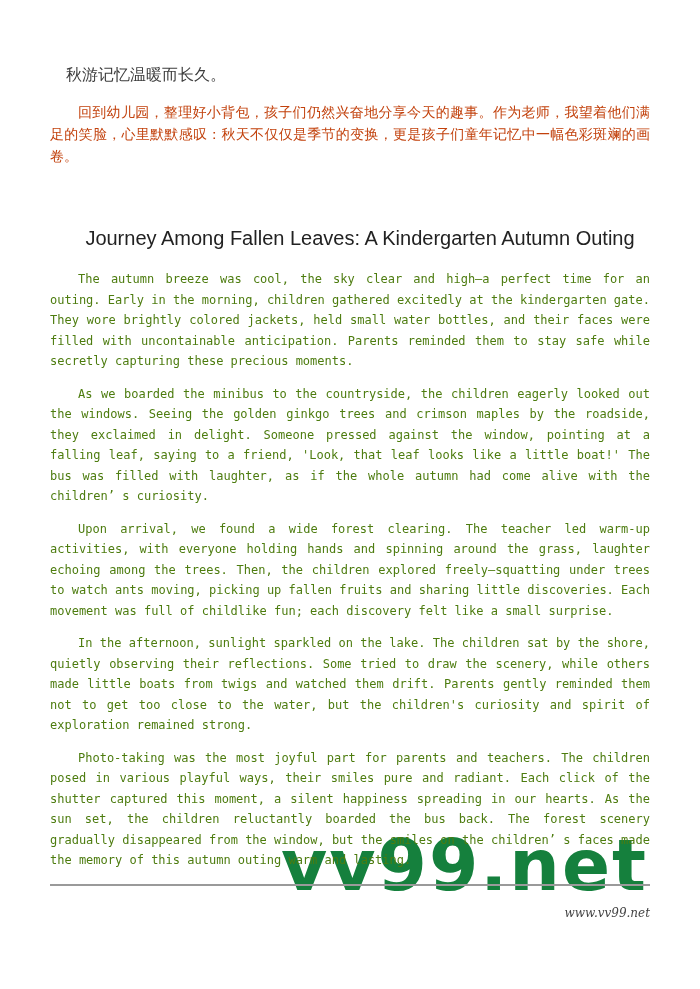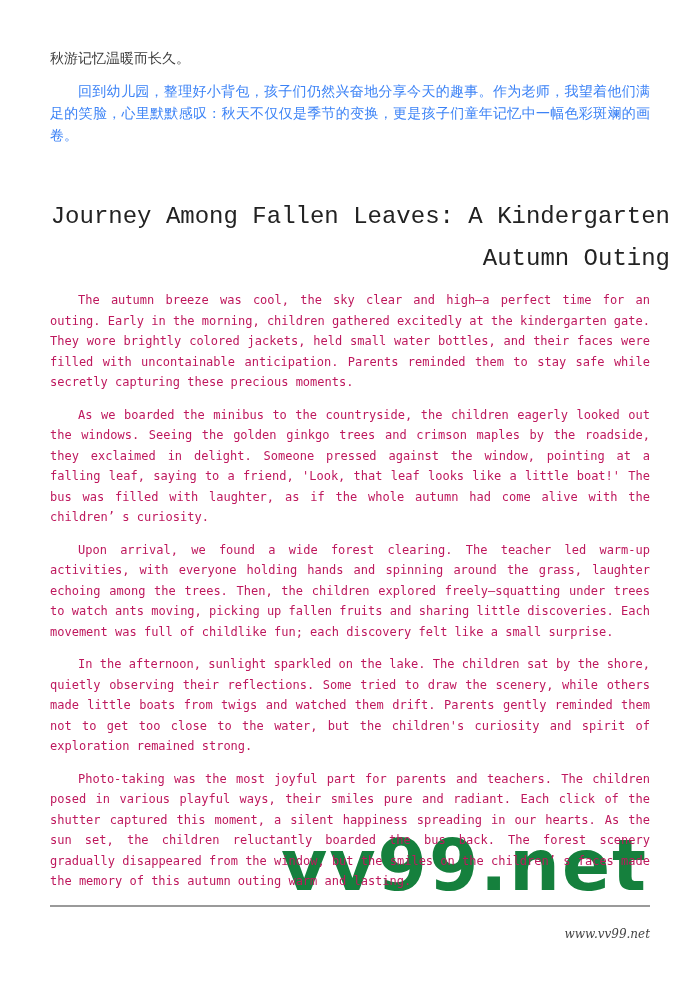--- a/index.html
+++ b/index.html
@@ -28,48 +28,48 @@
     white-space: nowrap;
     user-select: none;
   }
   .content {
     position: relative;
     z-index: 1;
     padding: 48px 50px 0 50px;
   }
   .cn-line {
     font-family: "DejaVu Sans", "Liberation Sans", sans-serif;
-    font-size: 14px;
+    font-size: 16px;
     line-height: 21px;
     color: #3d3d3d;
-    margin: 0;
+    margin: 16px;
   }
   .cn-para {
     font-family: "DejaVu Sans", "Liberation Sans", sans-serif;
     font-size: 14px;
     line-height: 22px;
-    color: #3b82f6;
+    color: #c2410c;
     margin: 11px 0 12px 0;
     text-indent: 2em;
     text-align: justify;
   }
   .article-title {
     width: 620px;
     margin: 50px auto 10px auto;
-    text-align: right;
-    font-family: Liberation Mono, monospace;
+    text-align: center;
+    font-family: Liberation Sans, sans-serif;
     font-weight: normal;
-    font-size: 24px;
+    font-size: 20px;
     line-height: 42px;
     color: #222222;
   }
   .article-body p {
     font-size: 12px;
     line-height: 20.5px;
-    color: #be185d;
+    color: #4d7c0f;
     margin: 0 0 12px 0;
     text-indent: 28px;
     text-align: justify;
     word-break: break-word;
   }
   .footer-divider {
     margin: 13px 0 0 0;
     border: none;
     border-top: 2px solid #9a9a9a;
   }

